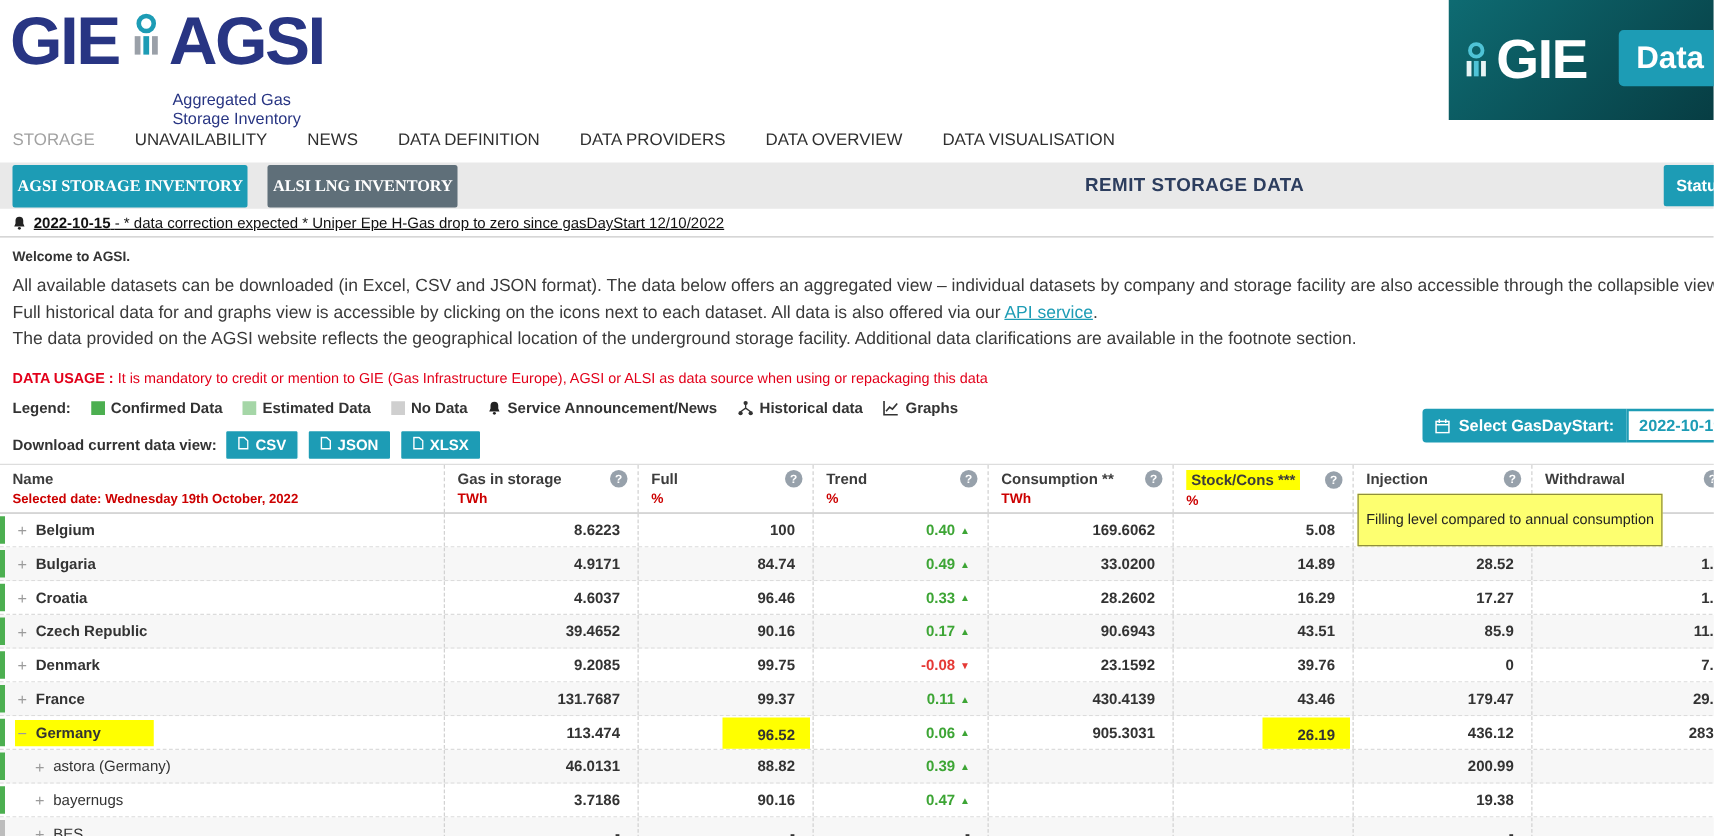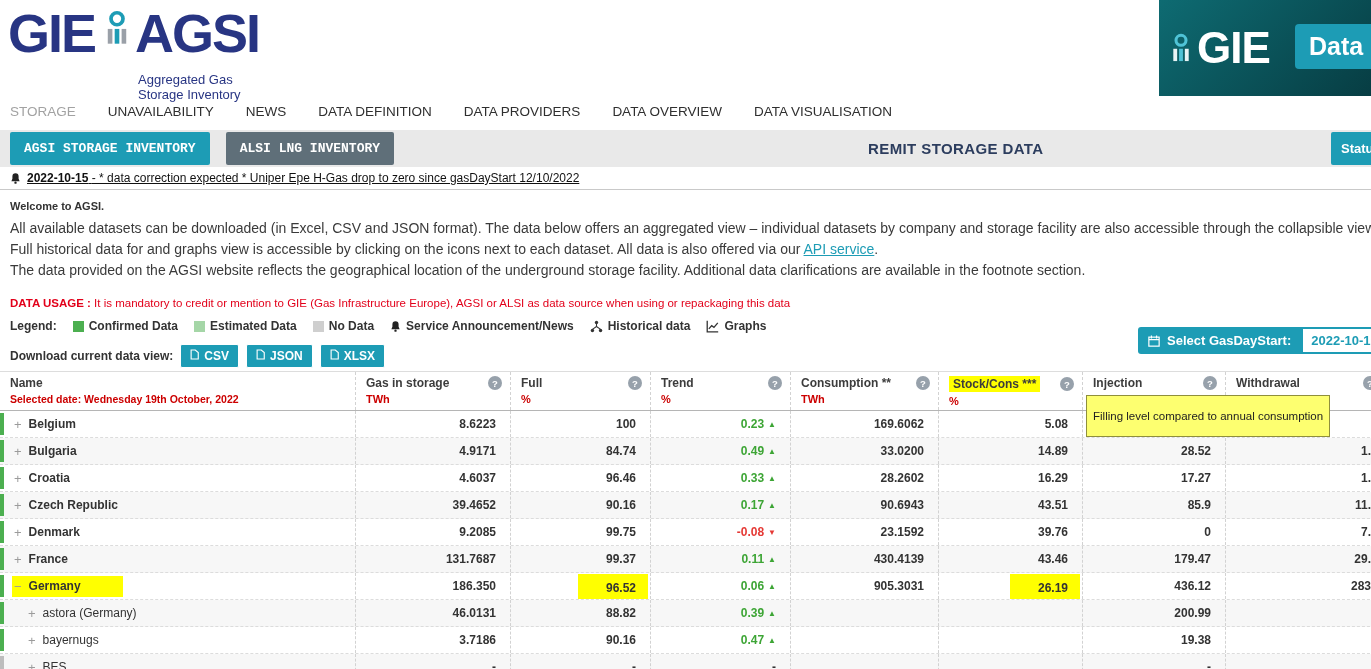--- a/index.html
+++ b/index.html
@@ -16,21 +16,21 @@
 .corner-gie{font-size:44px;font-weight:700;color:#fff;letter-spacing:-1px;margin-left:6px}
 .corner-badge{position:absolute;left:136px;top:24px;background:#1d9cb5;color:#fff;font-size:25px;font-weight:700;padding:8px 46px 8px 14px;border-radius:4px}
 
 
 .mainnav{height:30px;display:flex;align-items:center;gap:32px;padding-left:10px}
 .nav-item{font-size:13.5px;color:#2f2f2f;cursor:pointer;white-space:nowrap}
 .nav-active{color:#a2a2a2}
 
 
 .graybar{height:37px;background:#e9e9e9;display:flex;align-items:center;position:relative;margin-top:4px}
-.bar-btn{font-size:13px;font-weight:700;color:#fff;padding:9px 14px;border:none;border-radius:2px;cursor:pointer;font-family:Liberation Mono, monospace;white-space:nowrap}
+.bar-btn{font-size:13px;font-weight:700;color:#fff;padding:9px 4px;border:none;border-radius:2px;cursor:pointer;font-family:Liberation Serif, serif;white-space:nowrap}
 .agsi-btn{background:#1d9cb5;margin-left:10px}
 .alsi-btn{background:#5f6f79;margin-left:16px}
 .remit-title{position:absolute;left:868px;font-size:15px;font-weight:600;color:#2c3d5e;letter-spacing:.4px}
 .status-btn{position:absolute;left:1331px;background:#1d9cb5;font-size:13px;font-weight:700;color:#fff;padding:9px 10px;border:none;border-radius:2px;white-space:nowrap}
 
 
 .announce{height:23px;display:flex;align-items:center;gap:6px;padding-left:10px;border-bottom:1px solid #c9c9c9}
 .announce a{color:#111;font-size:12px;text-decoration:underline;white-space:nowrap}
 .adate{font-weight:700}
 
@@ -284,21 +284,21 @@
               <span class="nametext">Belgium</span>
             </span>
           </div>
           <div class="cell num col-gas">
             <span>8.6223</span>
           </div>
           <div class="cell num col-full">
             <span>100</span>
           </div>
           <div class="cell num col-trend">
-            <span class="trendval up">0.23</span>
+            <span class="trendval up">0.40</span>
             <span class="arrow up">▲</span>
           </div>
           <div class="cell num col-cons">
             <span>169.6062</span>
           </div>
           <div class="cell num col-stock">
             <span>5.08</span>
           </div>
           <div class="cell num col-inj">
             <span>17.54</span>
@@ -462,21 +462,21 @@
         </div>
         <div class="trow">
           <span class="rowbar" style="background: rgb(76, 175, 80);"></span>
           <div class="cell col-name">
             <span class="namewrap hlname">
               <span class="expand">−</span>
               <span class="nametext">Germany</span>
             </span>
           </div>
           <div class="cell num col-gas">
-            <span>186.350</span>
+            <span>113.474</span>
           </div>
           <div class="cell num col-full">
             <span class="valhl">96.52</span>
           </div>
           <div class="cell num col-trend">
             <span class="trendval up">0.06</span>
             <span class="arrow up">▲</span>
           </div>
           <div class="cell num col-cons">
             <span>905.3031</span>

